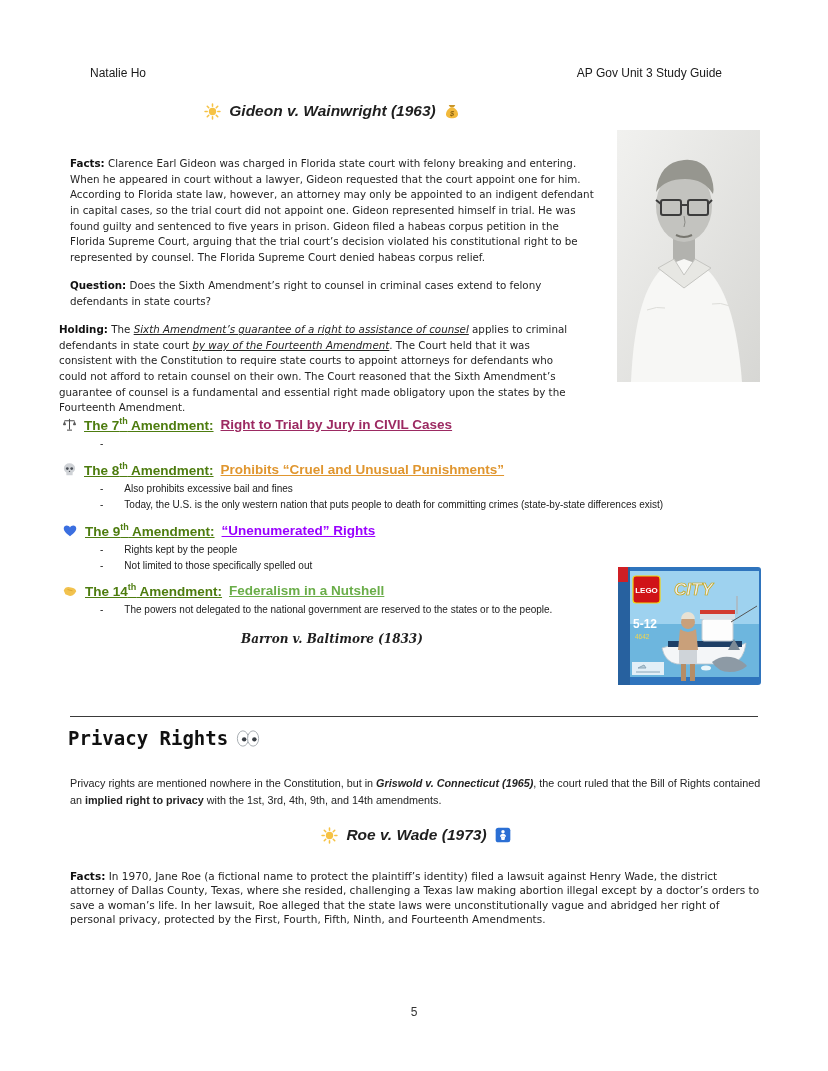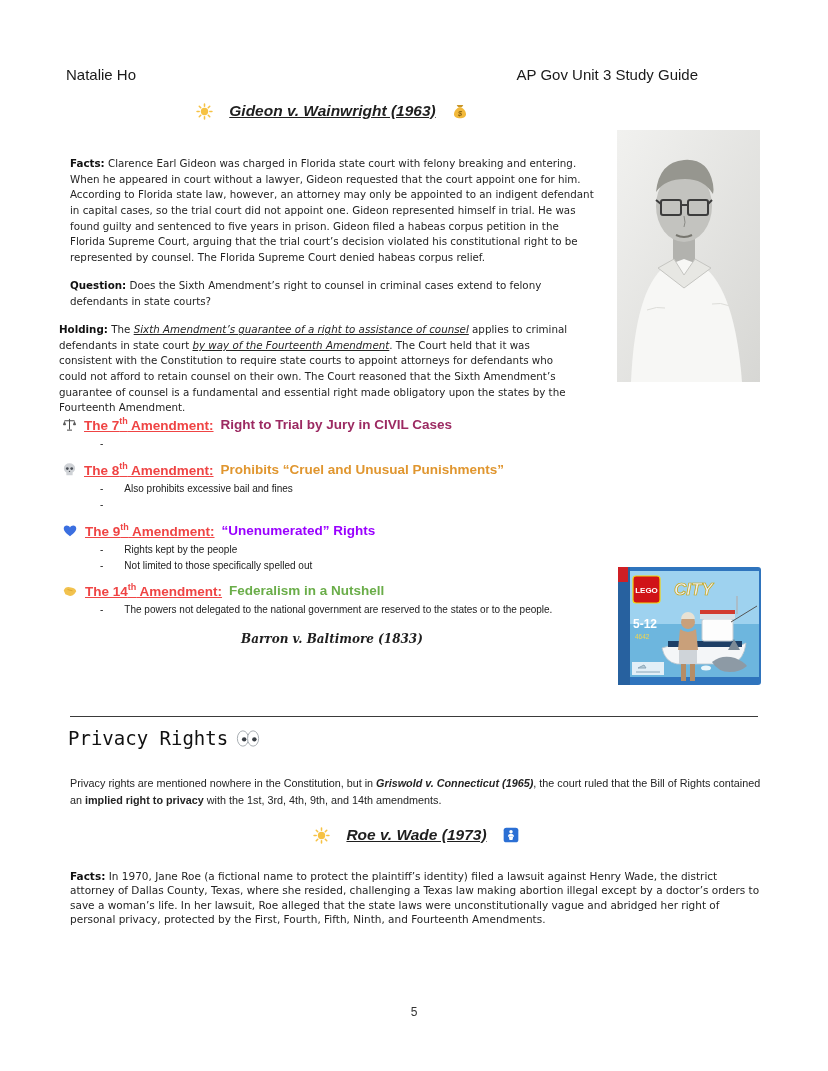--- a/index.html
+++ b/index.html
@@ -1,57 +1,57 @@
 <!DOCTYPE html>
 <html><head>
 <meta charset="utf-8">
 <style>
   html,body{margin:0;padding:0;background:#fff;}
   .page{position:relative;width:828px;height:1071px;background:#ffffff;overflow:hidden;
         font-family:"Liberation Sans",sans-serif;color:#1f1f1f;}
   .abs{position:absolute;}
 
   
-  .hdr{top:66px;left:66px;width:632px;display:flex;justify-content:space-between;
-       font-size:15px;color:#1a1a1a;}
+  .hdr{top:66px;left:90px;width:632px;display:flex;justify-content:space-between;
+       font-size:12px;color:#1a1a1a;}
 
   
   .case-title{font-style:italic;font-weight:bold;font-size:15.5px;text-align:center;
-              display:flex;align-items:center;justify-content:center;gap:16px;text-decoration:underline;}
+              display:flex;align-items:center;justify-content:center;gap:8px;}
   .g-title{top:102px;left:70px;width:524px;}
   .roe-title{top:826px;left:70px;width:692px;}
 
   
   .comic{font-family:"DejaVu Sans",sans-serif;font-size:10.3px;line-height:15.6px;color:#242424;}
   .comic b{color:#111;}
   .g-facts{top:146px;left:70px;width:524px;}
   .g-question{top:268px;left:70px;width:524px;}
   .g-holding{top:312px;left:59px;width:524px;}
   .u-it{font-style:italic;text-decoration:underline;}
 
   
   .amend{left:62px;width:700px;}
   .a7{top:416px;} .a8{top:461px;} .a9{top:522px;} .a10{top:582px;}
   .amend-h{display:flex;align-items:center;gap:7px;font-weight:bold;font-size:13.5px;white-space:nowrap;}
-  .amend-main{text-decoration:underline;color:#ef4444;}
+  .amend-main{text-decoration:underline;color:#4d7c0f;}
   .amend-main sup{font-size:9px;}
-  .amend-sub{}
+  .amend-sub{text-decoration:underline;}
   .c7{color:#9c2a62;} .c8{color:#e0962f;} .c9{color:#9900ff;} .c10{color:#6aad49;}
   .bullets{margin:4px 0 0 38px;padding:0;list-style:none;}
   .bullets li{display:flex;gap:21px;font-size:10px;line-height:13.5px;margin-bottom:2.5px;color:#202020;}
   .dash{flex:0 0 auto;}
 
   
   .barron{top:632px;left:70px;width:524px;text-align:center;font-family:"DejaVu Serif",serif;}
   .barron-title{font-weight:bold;font-style:italic;font-size:12px;margin-bottom:16px;}
   .barron-text{font-style:italic;font-size:10.6px;line-height:14px;}
 
   
   .rule{top:716px;left:70px;width:688px;border-top:1.2px solid #3a3a3a;height:0;}
-  .privacy-h{top:727px;left:68px;font-family:"DejaVu Sans Mono",monospace;font-weight:normal;
+  .privacy-h{top:727px;left:68px;font-family:"DejaVu Sans Mono",monospace;font-weight:bold;
              font-size:19px;color:#111;display:flex;align-items:center;gap:8px;}
   .privacy-p{top:764px;left:70px;width:692px;font-size:10.8px;line-height:17px;color:#242424;}
   .bi{font-weight:bold;font-style:italic;}
 
   
   .roe-facts{top:858px;left:70px;width:692px;font-size:10.5px;line-height:14.6px;}
   .roe-q{top:931px;left:70px;width:692px;font-size:10.5px;line-height:14.6px;}
 
   .pagenum{top:1005px;left:0;width:828px;text-align:center;font-size:12px;color:#333;}
 
@@ -169,20 +169,21 @@
       <span class="amend-main"><span>The 8</span><sup>th</sup><span> Amendment:</span></span>
       <span class="amend-sub c8">Prohibits “Cruel and Unusual Punishments”</span>
     </div>
     <ul class="bullets">
       <li>
           <span class="dash">-</span>
           <span>Also prohibits excessive bail and fines</span>
         </li>
       <li>
           <span class="dash">-</span>
+          <span>Today, the U.S. is the only western nation that puts people to death for committing crimes (state-by-state differences exist)</span>
         </li>
     </ul>
   </div>
 
   <div class="abs amend a9">
     <div class="amend-h">
       <span class="icon">
         <svg width="16" height="15" viewBox="0 0 24 24">
             <path d="M12 21 C5 16 2 12.5 2 8.8 C2 6 4.2 4 6.9 4 c2 0 3.9 1.2 5.1 3 1.2-1.8 3.1-3 5.1-3 2.7 0 4.9 2 4.9 4.8 0 3.7-3 7.2-10 12.2z" fill="#3b6fe0"></path>
           </svg>

